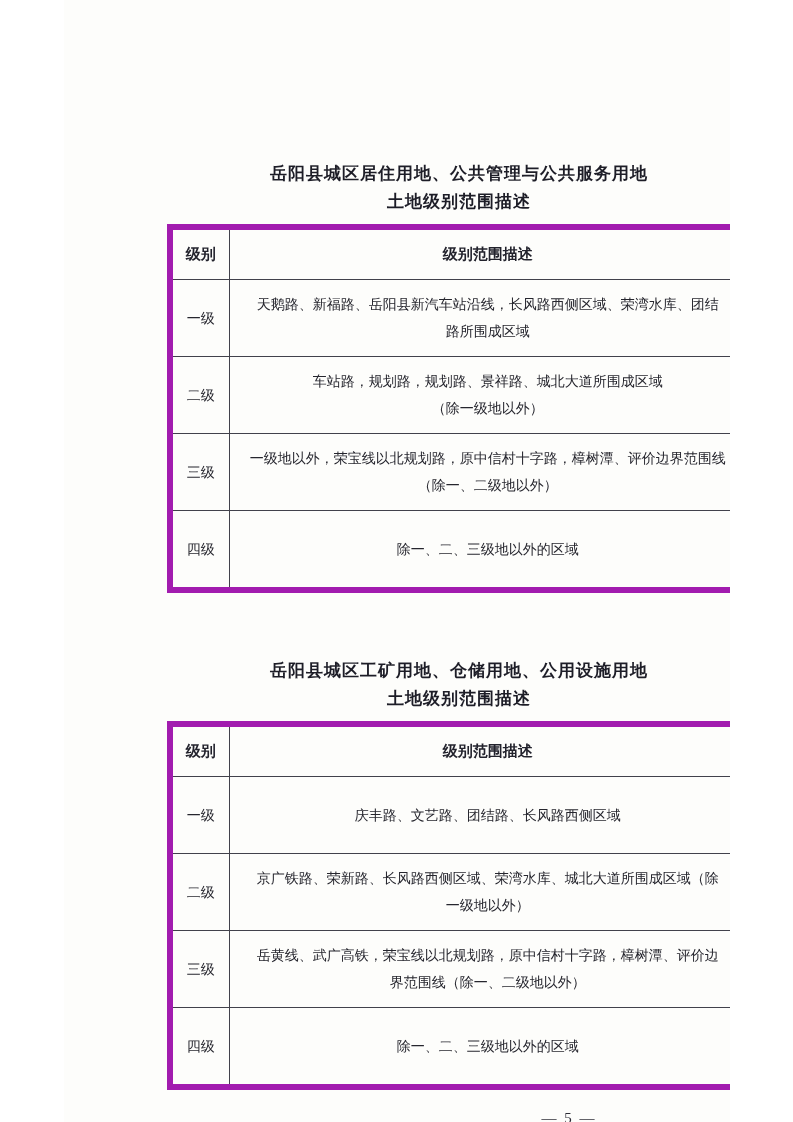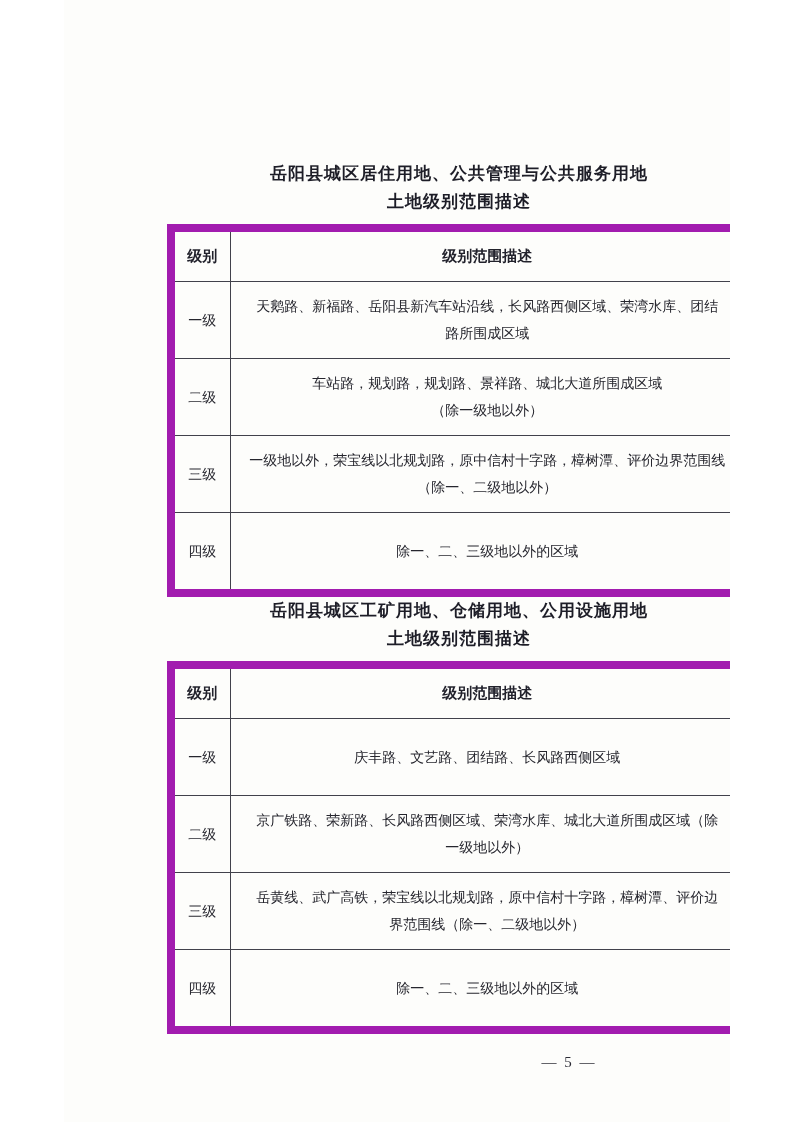--- a/index.html
+++ b/index.html
@@ -23,35 +23,35 @@
   }
   .section-title {
     text-align: center;
     font-size: 17px;
     font-weight: bold;
     color: #1d1d27;
     line-height: 28px;
     letter-spacing: 1px;
   }
   .section-1 .section-title { padding-top: 160px; }
-  .section-2 .section-title { }
+  .section-2 .section-title { padding-top: 64px; }
   .title-line { display: block; }
   .grade-table {
     width: 585px;
     border-collapse: collapse;
     margin-top: 8px;
     table-layout: fixed;
   }
   .grade-table th,
   .grade-table td {
     border: 1px solid #41414b;
     vertical-align: middle;
     text-align: center;
   }
-  .grade-table { border: 8px solid #a21caf; }
+  .grade-table { border: 6px solid #a21caf; }
   .col-grade { width: 60px; }
   .grade-table th {
     height: 47px;
     font-family: "Liberation Sans", "DejaVu Sans", sans-serif;
     font-size: 15px;
     font-weight: bold;
     color: #22222c;
   }
   .grade-table td {
     height: 68px;

